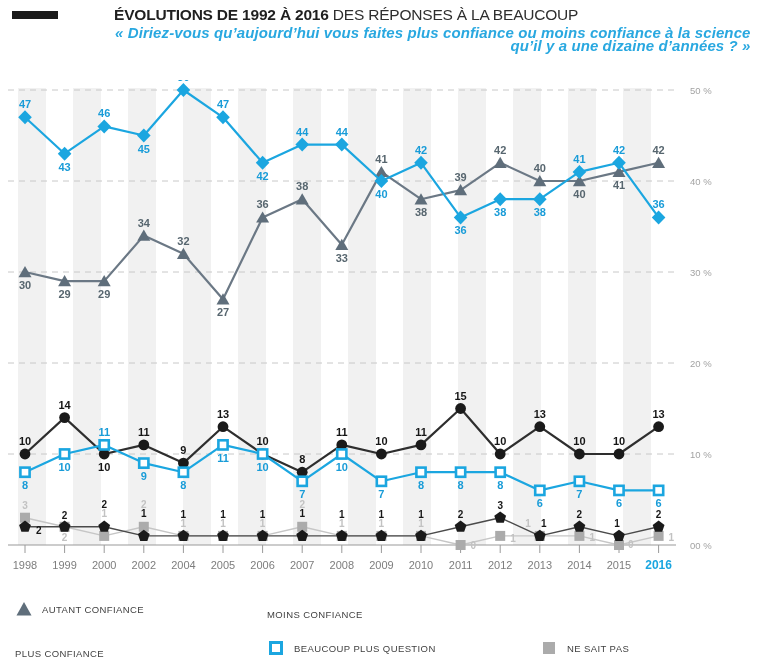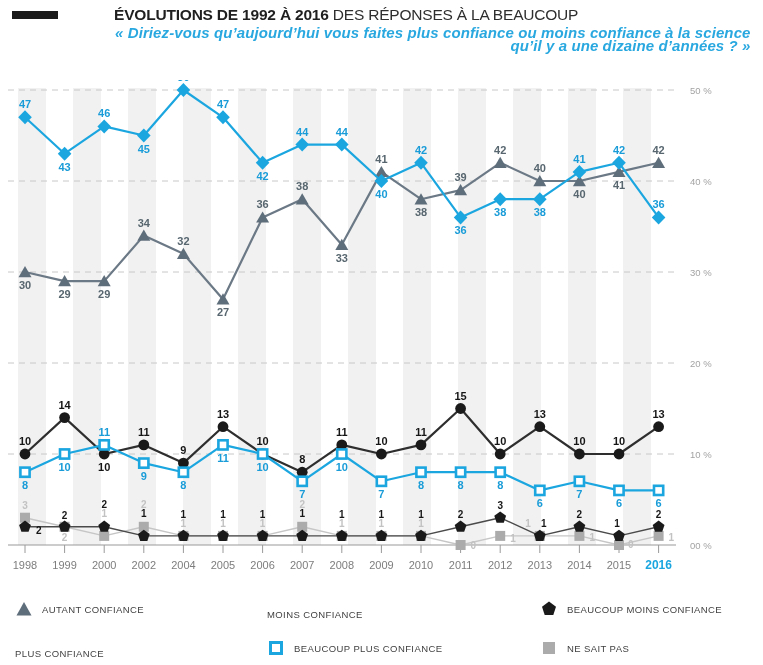--- a/index.html
+++ b/index.html
@@ -319,27 +319,21 @@
     <div class="legend-item" style="left: 267px; top: 7px; flex-direction: column;">
       <svg width="18" height="18" viewBox="0 0 18 18">
         <ellipse cx="9" cy="9" rx="6.2" ry="7.2" fill="#1a1a1a"></ellipse>
       </svg>
       <span class="lbl">MOINS CONFIANCE</span>
     </div>
     <div class="legend-item" style="left: 267px; top: 46px;">
       <svg width="18" height="18" viewBox="0 0 18 18">
         <rect x="3.5" y="3.5" width="11" height="11" fill="#fff" stroke="#1ba6e0" stroke-width="3"></rect>
       </svg>
-      <span class="lbl">BEAUCOUP PLUS CONFIANCE</span>
-    </div>
-    <div class="legend-item" style="left: 540px; top: 7px;">
-      <svg width="18" height="18" viewBox="0 0 18 18">
-        <polygon points="9.0,1.6 16.0,6.7 13.3,15.0 4.7,15.0 2.0,6.7" fill="#1a1a1a"></polygon>
-      </svg>
-      <span class="lbl">BEAUCOUP MOINS CONFIANCE</span>
+      <span class="lbl">BEAUCOUP PLUS QUESTION</span>
     </div>
     <div class="legend-item" style="left: 540px; top: 46px;">
       <svg width="18" height="18" viewBox="0 0 18 18">
         <rect x="3" y="3" width="12" height="12" fill="#ababab"></rect>
       </svg>
       <span class="lbl">NE SAIT PAS</span>
     </div>
   </div>
 
 </body></html>

